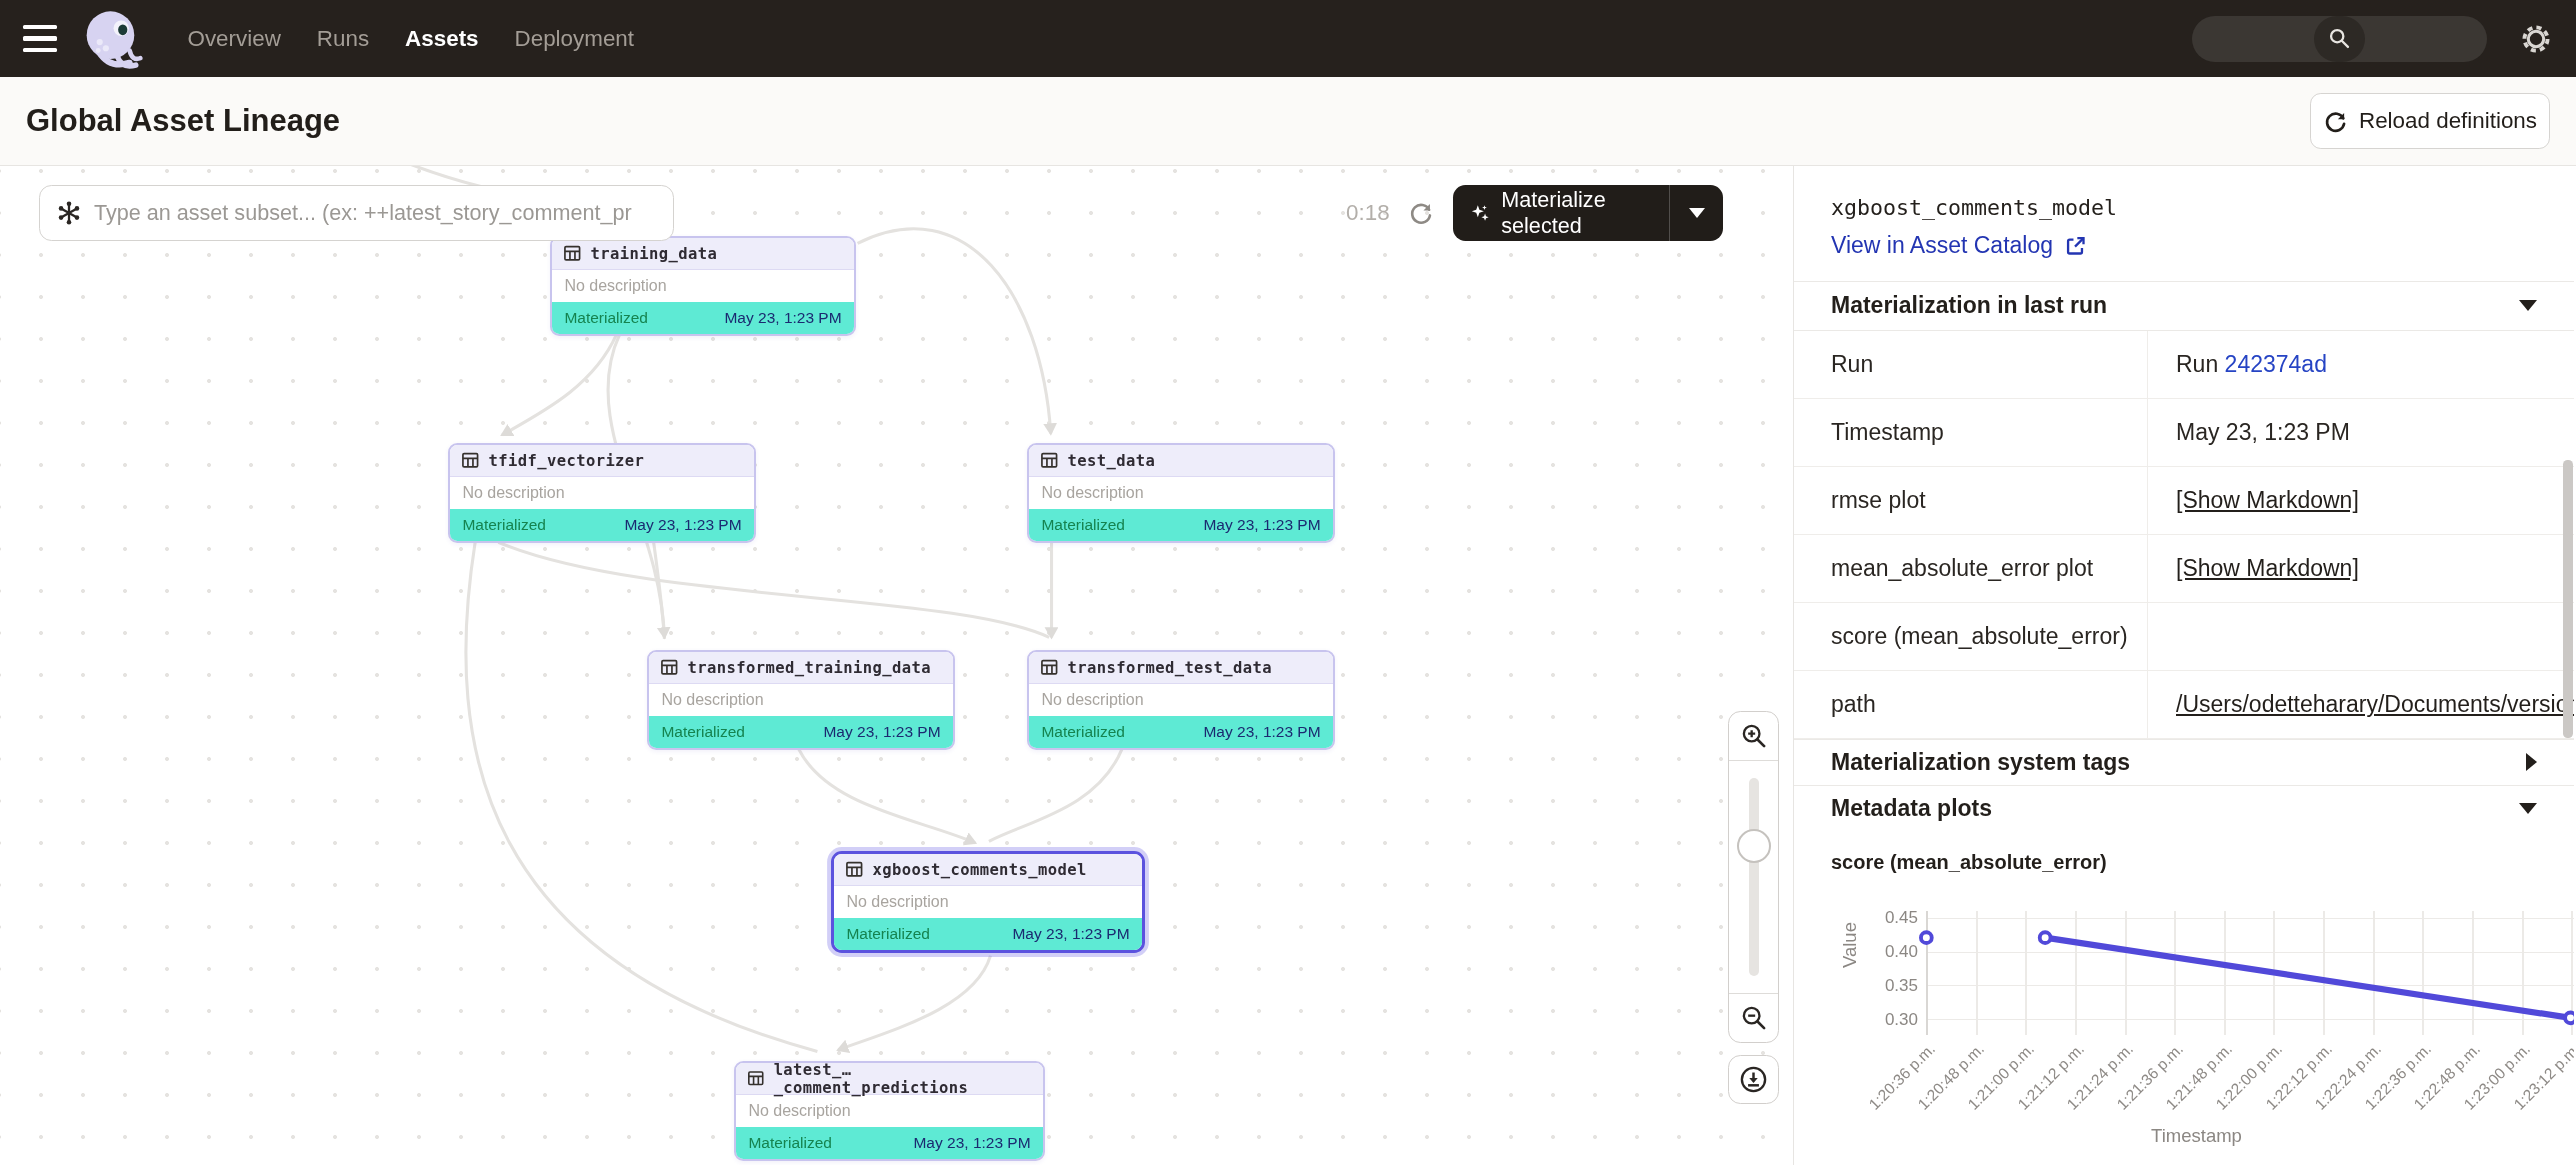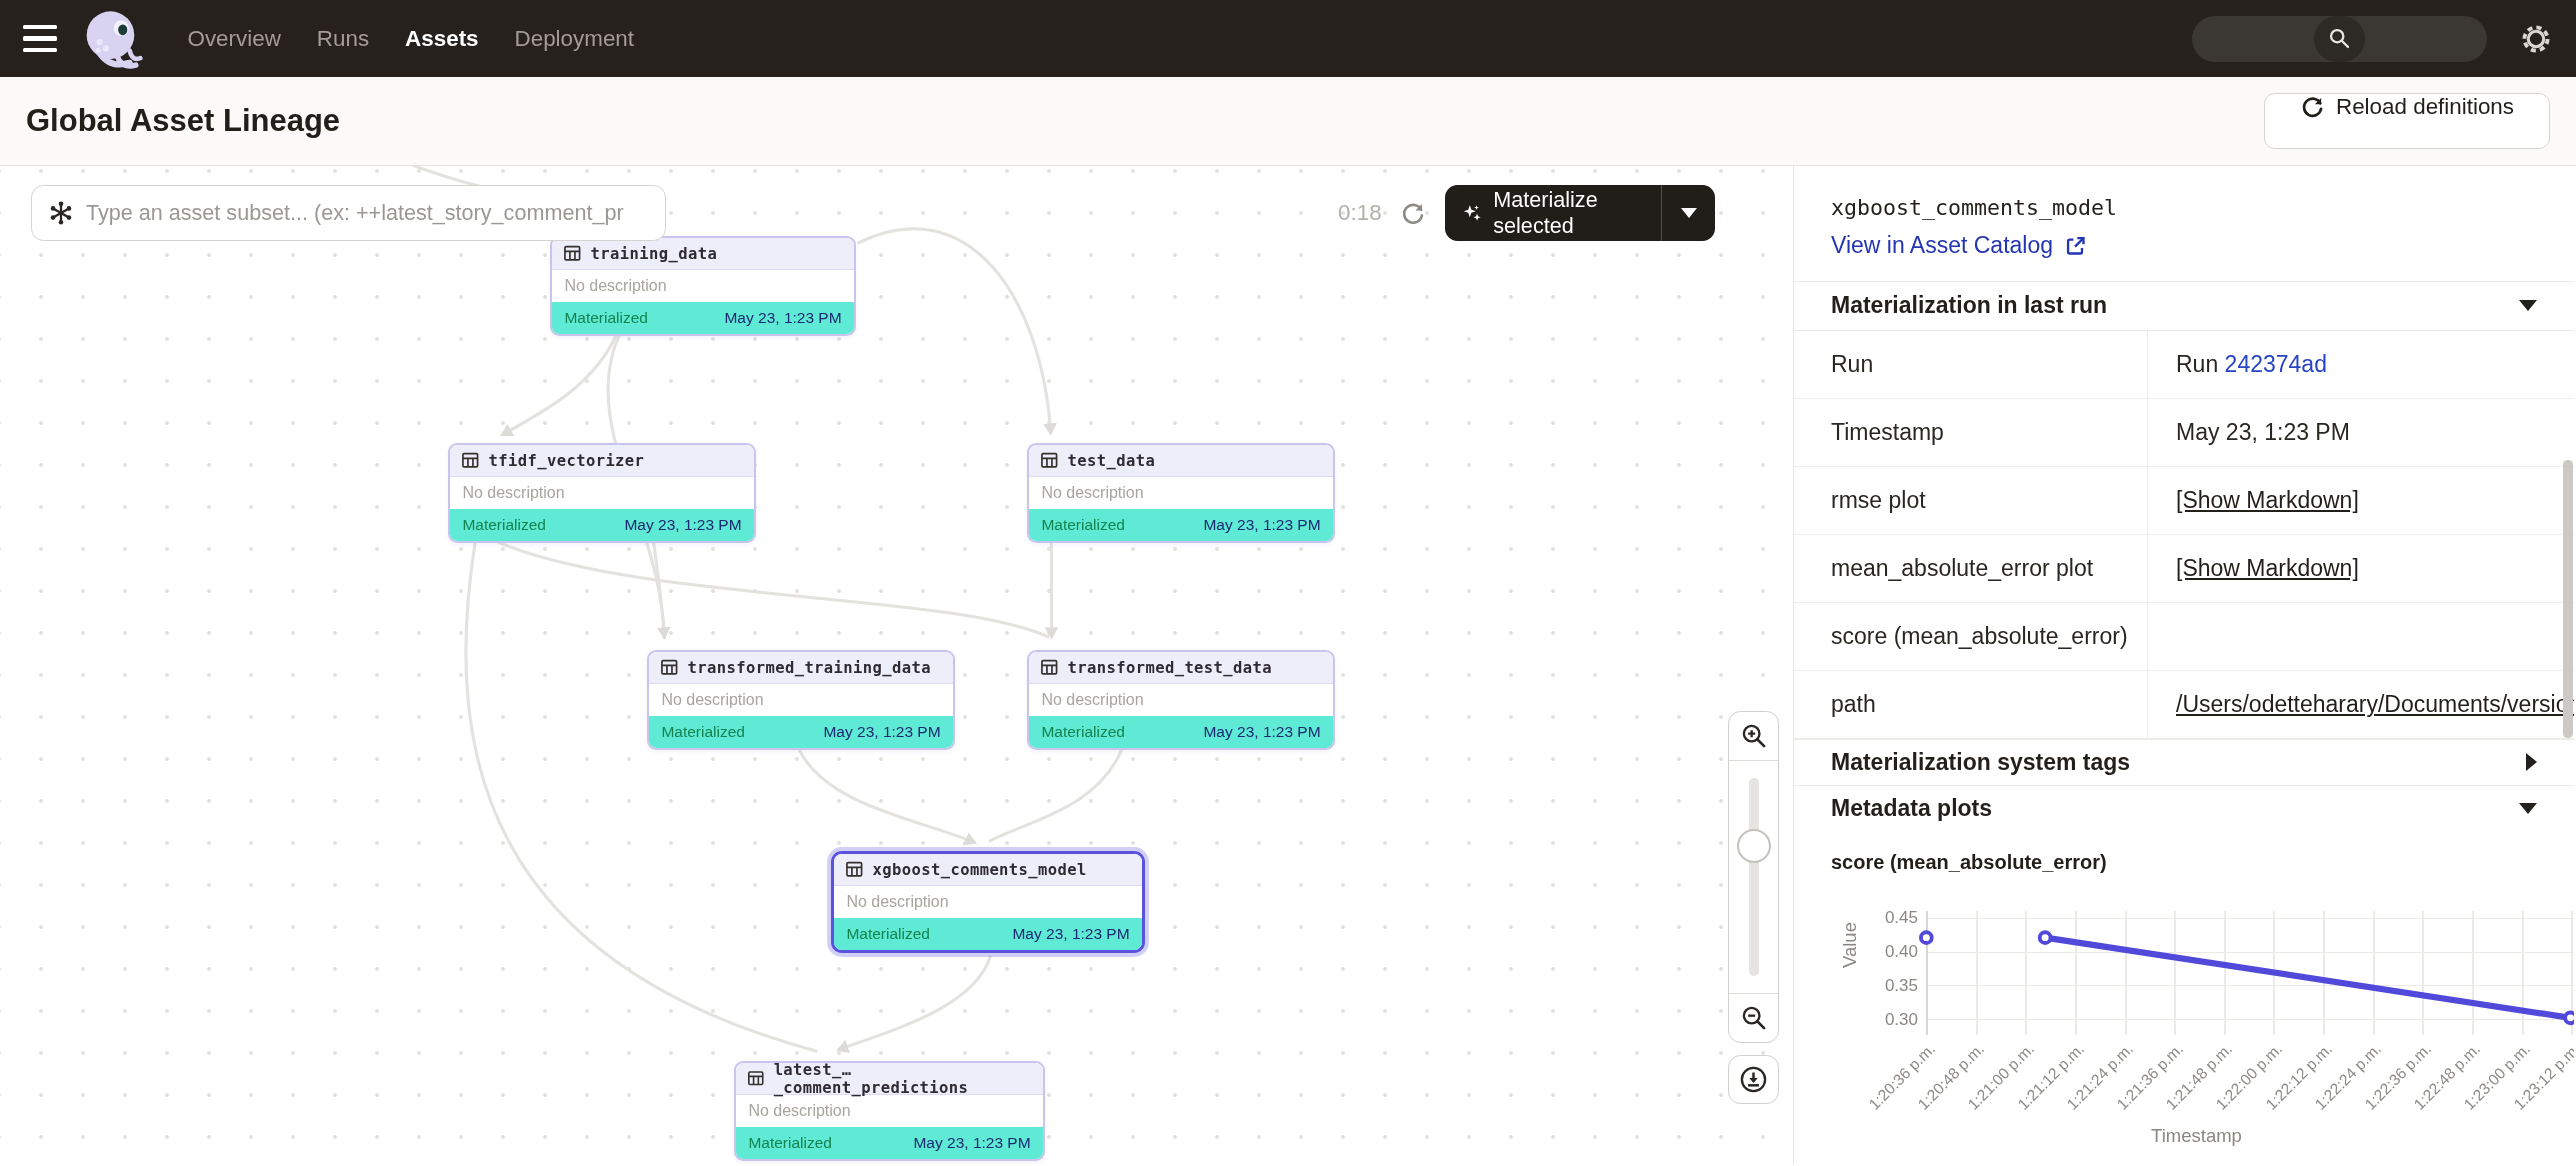--- a/index.html
+++ b/index.html
@@ -20,30 +20,30 @@
   .search-ic-wrap { width:51px; height:46px; background:#2D2925; border-radius:23px; display:flex; align-items:center; justify-content:center; flex:none; }
   .search-ph { color:#B5B0AB; font-size:21.6px; margin-left:14px; flex:1; }
   .slash-key { width:32px; height:36px; background:#56504B; border-radius:6.2px; color:#D9D6D2; font-size:20px;
                display:flex; align-items:center; justify-content:center; margin-right:9.3px; }
   .gear { margin-left:32px; display:flex; align-items:center; }
 
   
   .pagehead { height:89px; background:#FBFAF8; border-bottom:1.5px solid #E7E5E2; display:flex; align-items:center; padding:0 26px; }
   .pagetitle { font-size:31px; font-weight:700; color:#221E1A; }
   .reload-btn { margin-left:auto; height:56px; border:1.5px solid #D6D4D1; background:#FFFFFF; border-radius:10.8px;
-                display:flex; gap:10.8px; padding:0 35px; font-size:22.4px; color:#221E1A; cursor:pointer; }
+                display:flex; align-items:center; gap:10.8px; padding:0 12px; font-size:22.4px; color:#221E1A; cursor:pointer; }
 
   
   .content { display:flex; height:999px; }
   .graph-pane { position:relative; width:1794px; height:100%; border-right:1.5px solid #E7E5E2; background:#FFFFFF; overflow:hidden;
      background-image: radial-gradient(#E5E3E0 1.9px, transparent 2.2px); background-size:42px 42px; background-position:20px 26px; }
   .edges { position:absolute; left:0; top:0; z-index:1; }
 
   
-  .gtoolbar { position:absolute; left:8px; top:0; width:100%; height:93px; z-index:30; }
+  .gtoolbar { position:absolute; left:16px; top:0; width:100%; height:93px; z-index:30; }
   .asset-filter { position:absolute; left:23px; top:18.5px; width:635px; height:56px; background:#fff; border:1.5px solid #D5D3D0;
                   border-radius:12.4px; display:flex; align-items:center; padding:0 15.5px; gap:12.4px; }
   .asset-filter .ph { color:#9B9894; font-size:21.6px; white-space:nowrap; overflow:hidden; }
   .timer { position:absolute; left:1330px; top:0; height:93px; display:flex; align-items:center; font-size:22.4px; color:#B3AFAA; }
   .refresh-gray { position:absolute; left:1392px; top:34px; }
   .mat-btn { position:absolute; left:1437px; top:18.5px; width:270px; height:56px; background:#211D19; border-radius:12.4px;
              display:flex; align-items:center; color:#fff; font-size:21.6px; cursor:pointer; }
   .mat-main { display:flex; align-items:center; gap:10.8px; padding:0 17px; flex:1; height:100%; }
   .mat-split { width:1.5px; height:100%; background:rgba(255,255,255,0.22); }
   .mat-caret { width:53px; height:100%; display:flex; align-items:center; justify-content:center; }

